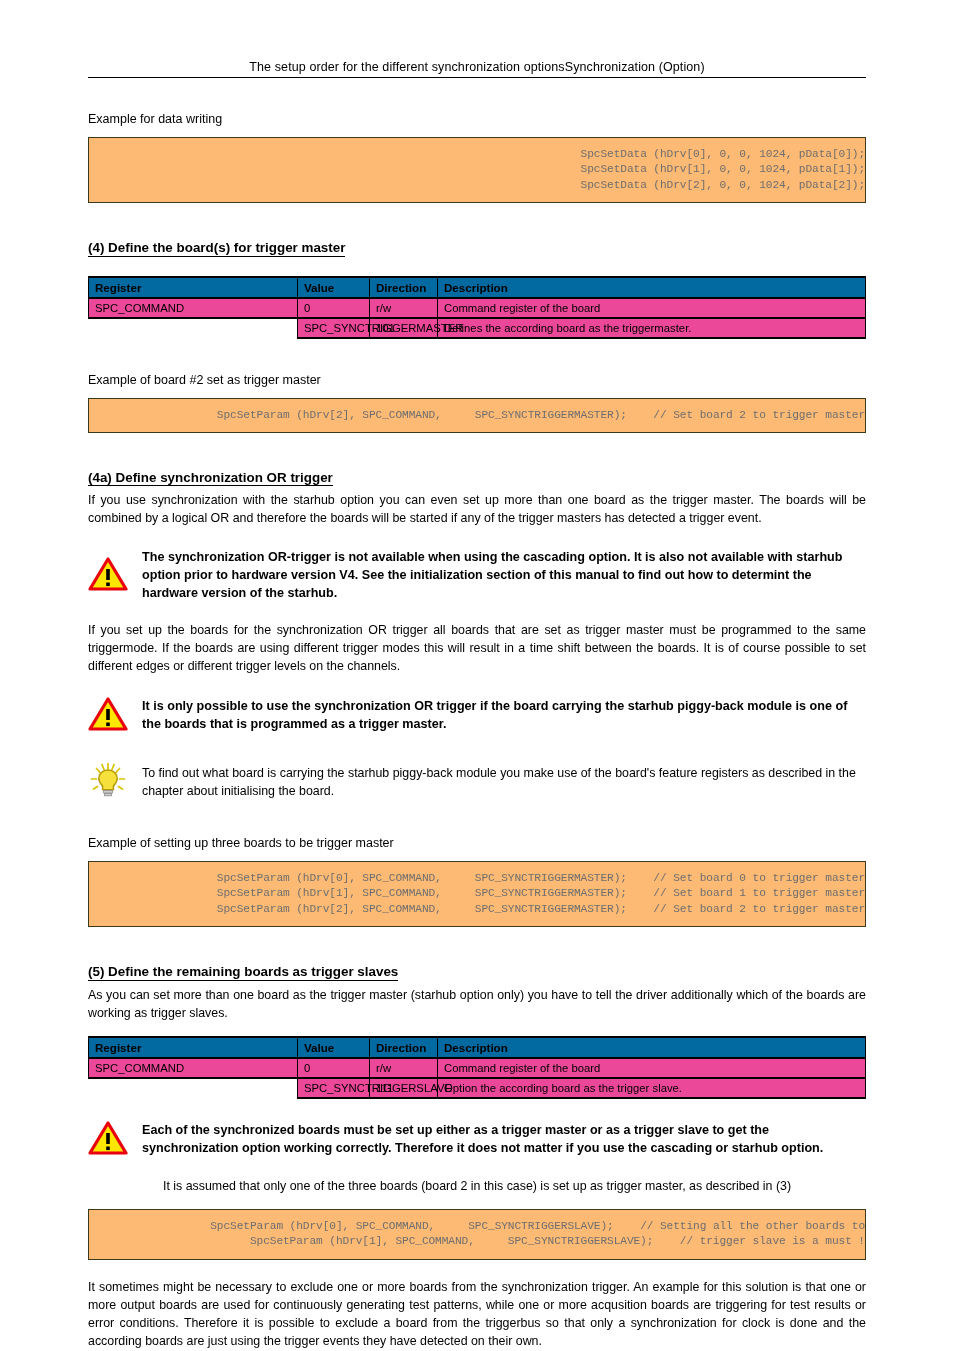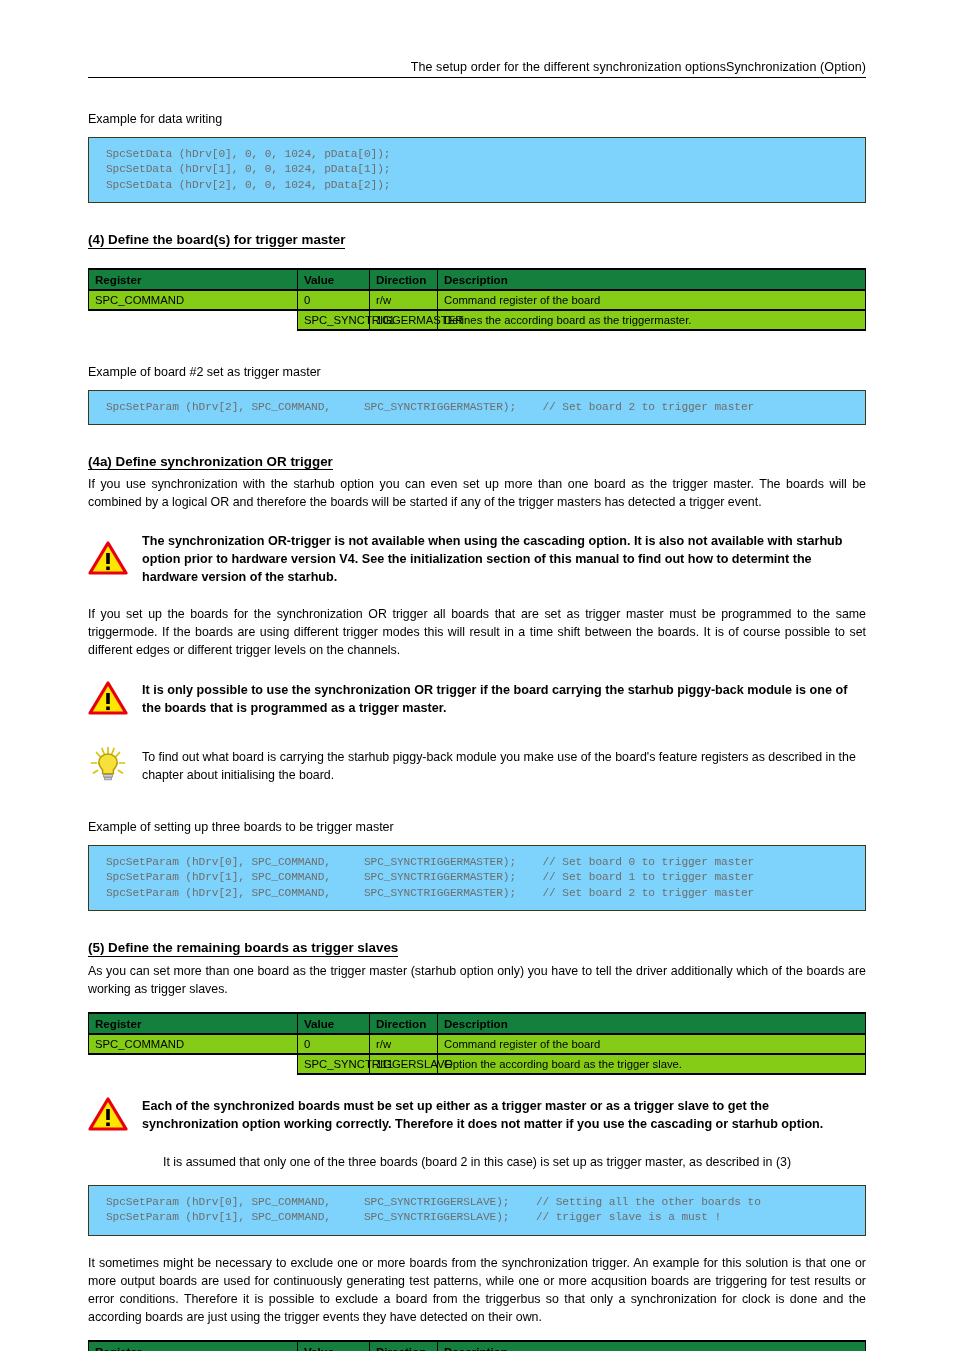--- a/index.html
+++ b/index.html
@@ -18,21 +18,21 @@
   .page {
     position: absolute;
     left: 88px;
     top: 0;
     width: 778px;
   }
 
   
   .run-head {
     display: flex;
-    justify-content: flex-end;
+    justify-content: center;
     align-items: flex-end;
     font-size: 12.5px;
     padding-top: 60px;
     padding-bottom: 3px;
     letter-spacing: 0.1px;
   }
   .run-head-rule {
     border-bottom: 1.4px solid #000;
     width: 100%;
   }
@@ -57,63 +57,64 @@
     font-weight: bold;
     margin: 22px 0 5px 0;
     display: inline-block;
     border-bottom: 1.6px solid #000;
     padding-bottom: 1px;
   }
   .section-head-wrap { line-height: 1; }
 
   
   .code-block {
-    background: #7dd3fc;
+    background: #fdba74;
     border: 1.3px solid #3a3a1a;
     font-family: "Liberation Mono", "DejaVu Sans Mono", monospace;
     font-size: 11.2px;
     line-height: 1.38;
     color: #6e6e6e;
     padding: 9px 0 9px 17px;
     white-space: pre;
-    margin: 9px 0 8px 0;
+    margin: 9px 0 16px 0;
     letter-spacing: -0.1px;
+    text-align: right;
   }
 
   
   table.reg {
     border-collapse: collapse;
     width: 100%;
     margin-top: 14px;
     font-size: 11.3px;
     table-layout: fixed;
   }
   table.reg col.c-reg   { width: 209px; }
   table.reg col.c-val   { width: 72px; }
   table.reg col.c-dir   { width: 68px; }
   table.reg col.c-desc  { width: auto; }
 
   table.reg th {
-    background: #15803d;
+    background: #0369a1;
     font-weight: bold;
     text-align: left;
     font-size: 11.6px;
     padding: 3px 0 3px 6px;
     border-left: 1.3px solid #000;
     border-right: 1.3px solid #000;
     border-top: 2.6px solid #000;
     border-bottom: 2.6px solid #000;
     margin-left: 28px;
   }
   table.reg td {
     padding: 3px 4px 3px 6px;
     border-left: 1.3px solid #000;
     border-right: 1.3px solid #000;
     vertical-align: middle;
-    background: #84cc16;
+    background: #ec4899;
   }
   table.reg tr.main-row td {
     border-bottom: 2.6px solid #000;
   }
   table.reg tr.sub-row td.spacer {
     border: none;
     background: transparent;
   }
   table.reg tr.sub-row td.sub-cell {
     border-bottom: 2.6px solid #000;

